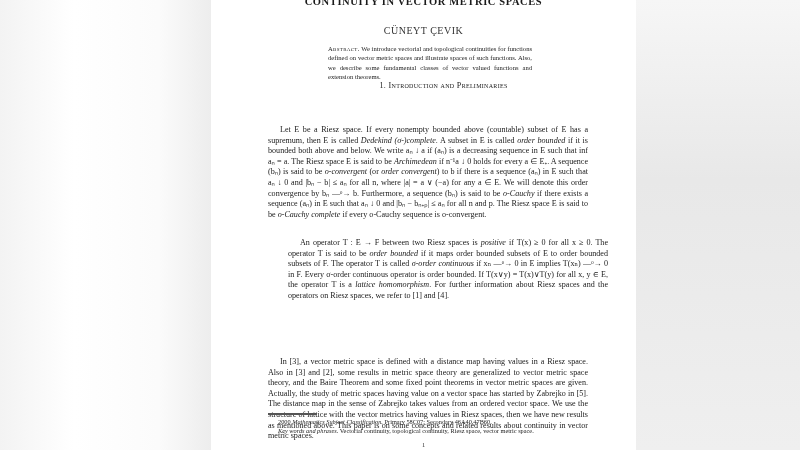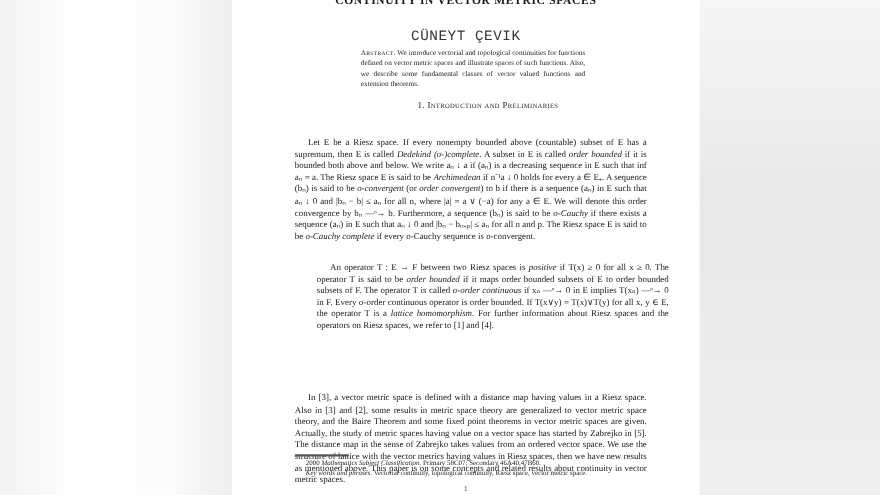--- a/index.html
+++ b/index.html
@@ -28,29 +28,29 @@
     font-family: "Liberation Serif", serif; font-size:17.5px; color:#7a7a7a;
     white-space:nowrap; letter-spacing:0.2px;
   }
   .title {
     position:absolute; left:0; right:0; top:-4px; text-align:center;
     font-size:10.5px; font-weight:bold; letter-spacing:0.6px; font-variant: small-caps;
     text-transform: uppercase;
   }
   .author {
     position:absolute; left:0; right:0; top:25px; text-align:center;
-    font-size:13px; letter-spacing:0.5px; text-transform: uppercase; color:#333;font-family:Liberation Mono, monospace;
+    font-size:10px; letter-spacing:0.5px; text-transform: uppercase; color:#333;
   }
   .abstract {
     position:absolute; left:117px; width:204px; top:44px;
     font-size:6.6px; line-height:9.3px; text-align:justify; color:#222;
   }
   .abstract .label { font-variant: small-caps; letter-spacing:0.3px; }
   .section-heading {
-    position:absolute; left:0; right:0; top:91px; text-align:center;
+    position:absolute; left:0; right:0; top:81px; text-align:center;
     font-size:8.2px; font-variant: small-caps; letter-spacing:0.3px;margin-left:40px;
   }
   .body-text {
     position:absolute; left:57px; width:320px;
     font-size:8.1px; line-height:10.6px; text-align:justify; color:#1a1a1a;
   }
   .body-text p { margin:0; text-indent:12px; }
   .p1 { top:125px;font-family:Liberation Serif, serif; }
   .p2 { top:238px;margin-left:20px; }
   .p3 { top:317px;margin-top:40px; }

